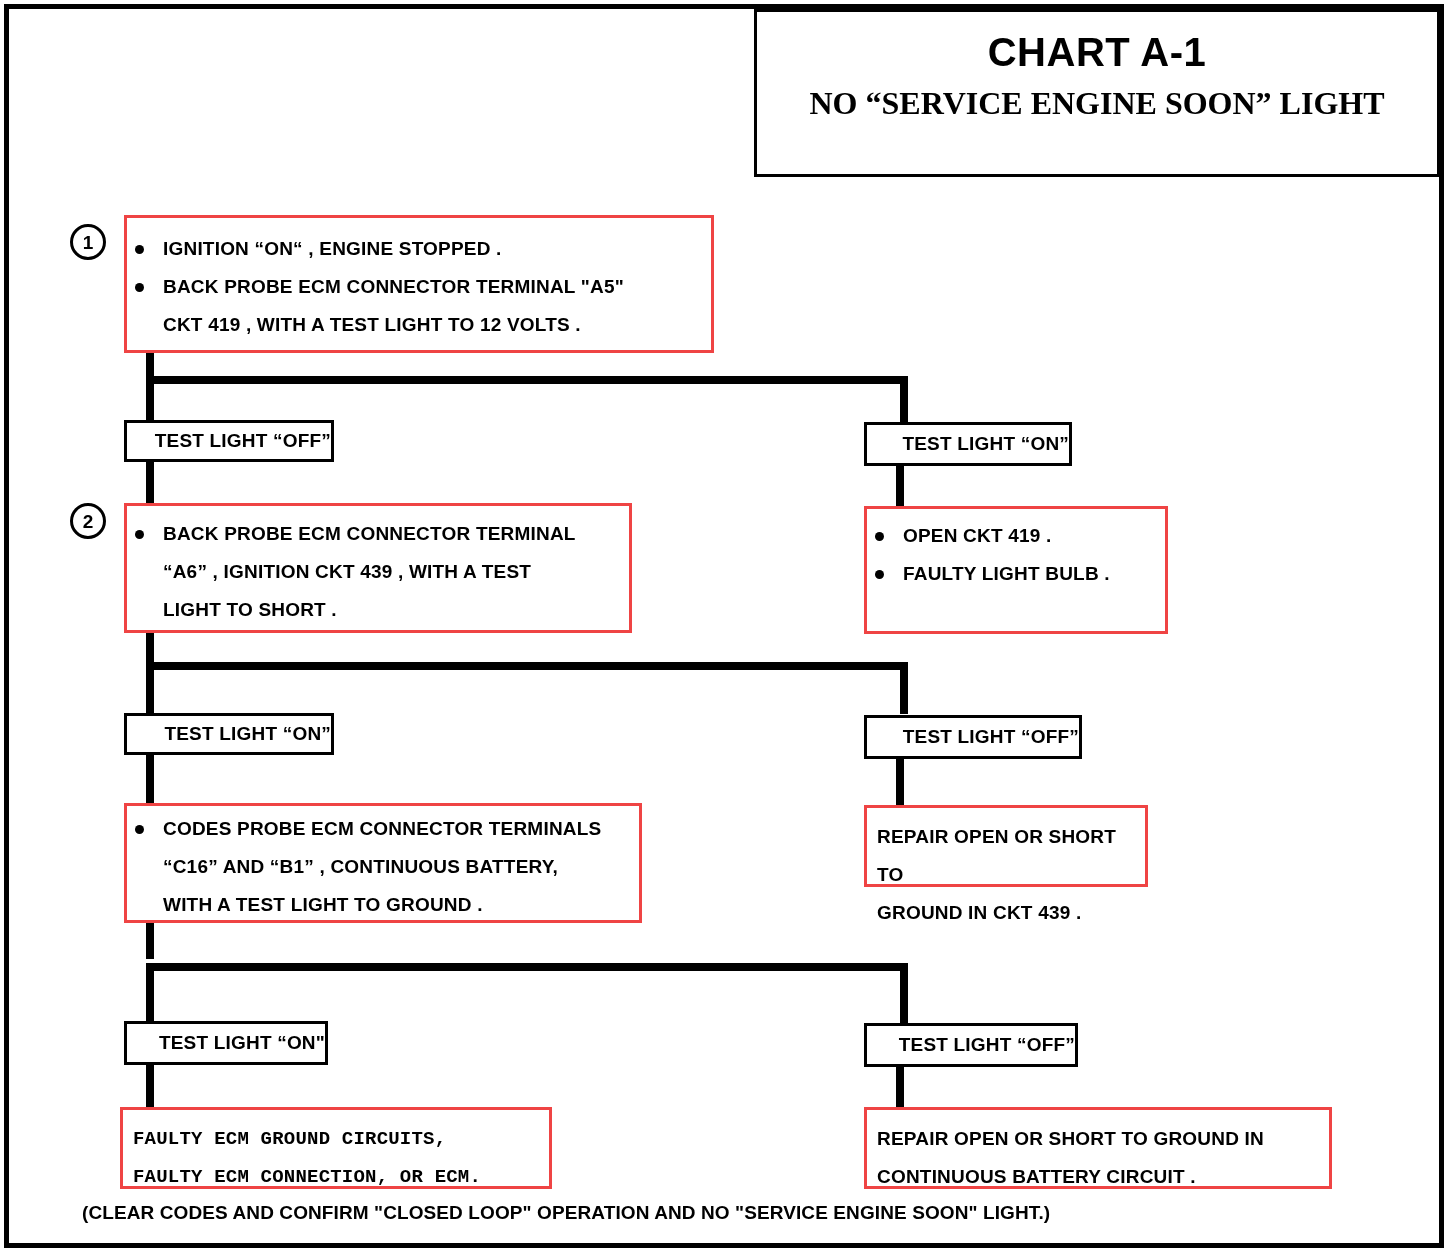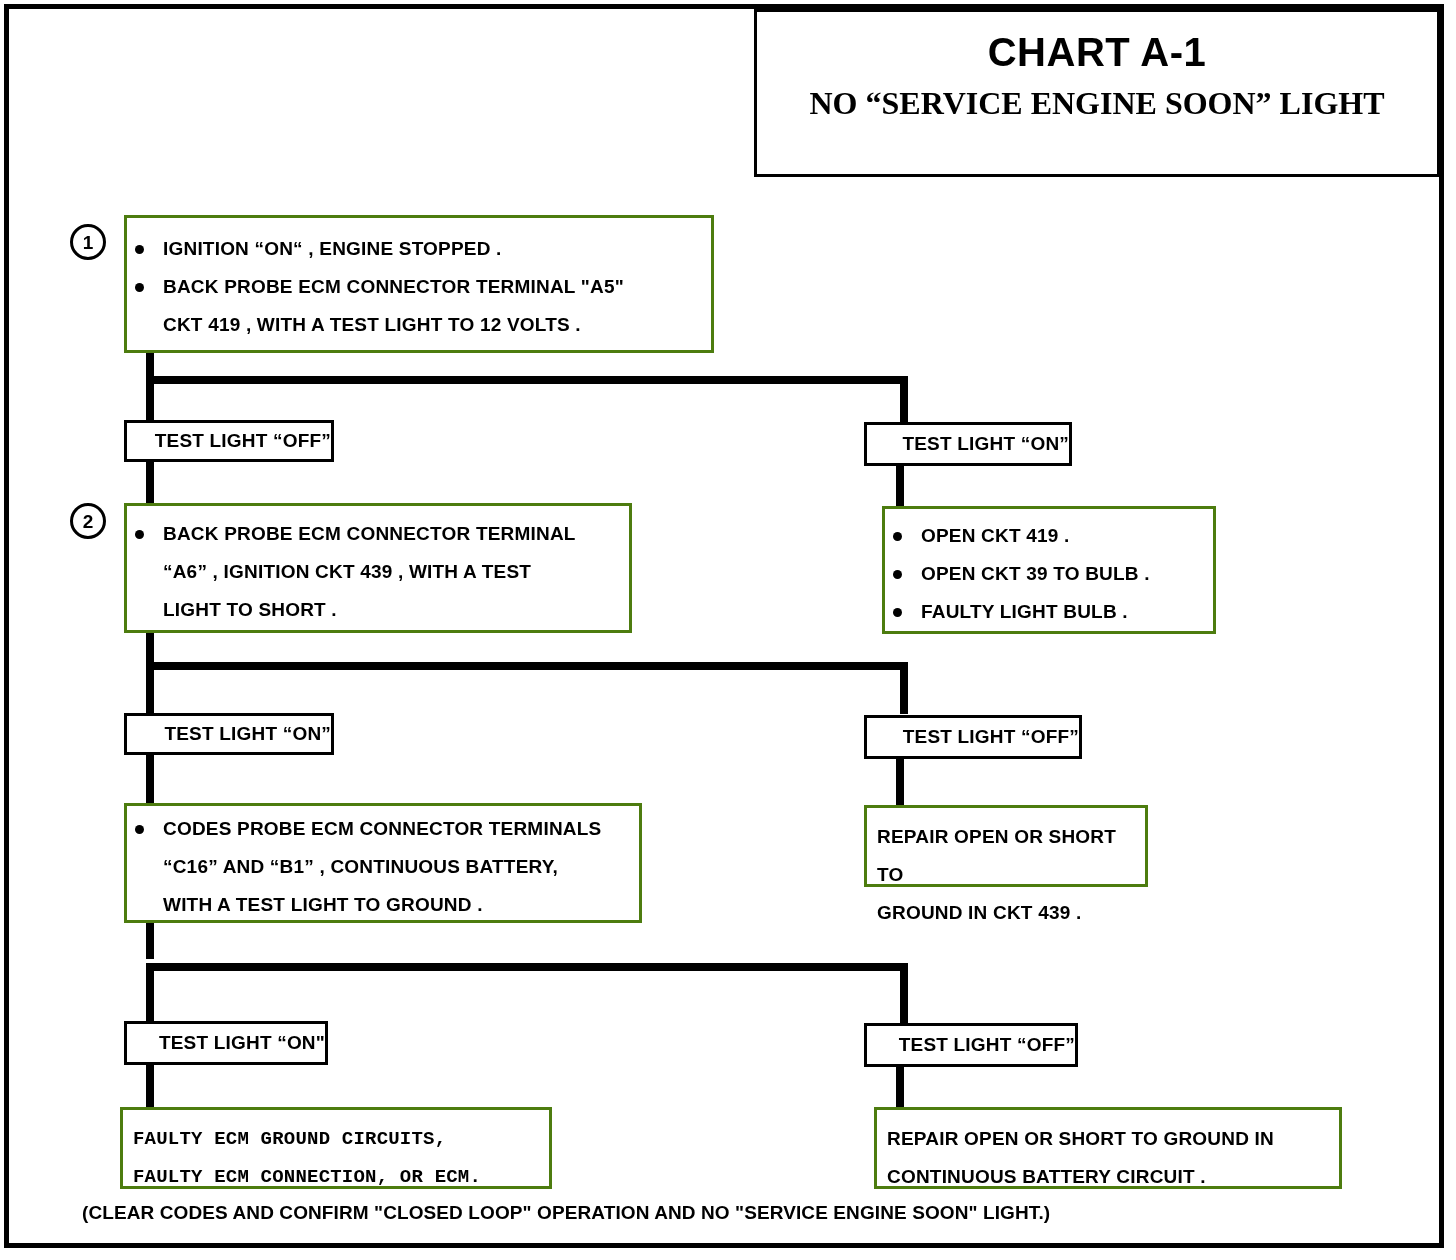--- a/index.html
+++ b/index.html
@@ -43,21 +43,21 @@
     font-size:32px;
     font-weight:bold;
     letter-spacing:0px;
     margin-top:10px;
     color:#000;
     font-family:Liberation Serif, serif;
   }
   
   .box{
     position:absolute;
-    border:3px solid #4d7c0f;
+    border:3px solid #ef4444;
     box-sizing:border-box;
     background:#fff;
     color:#000;
   }
   
   .bullets{
     list-style:none;
     margin:0;
     padding:0;
   }
@@ -192,29 +192,25 @@
     <ul class="bullets" style="margin-top:9px;">
       <li>
         <span class="bullet-dot"></span>
         <span>BACK PROBE ECM CONNECTOR TERMINAL</span>
         <span class="cont">“A6” , IGNITION CKT 439 , WITH A TEST</span>
         <span class="cont">LIGHT TO SHORT .</span>
       </li>
     </ul>
   </div>
 
-  <div class="box" style="left:882px; top:506px; width:334px; height:128px;">
+  <div class="box" style="left:864px; top:506px; width:304px; height:128px;">
     <ul class="bullets" style="margin-top:8px;">
       <li>
         <span class="bullet-dot"></span>
         <span>OPEN CKT 419 .</span>
-      </li>
-      <li>
-        <span class="bullet-dot"></span>
-        <span>OPEN CKT 39 TO BULB .</span>
       </li>
       <li>
         <span class="bullet-dot"></span>
         <span>FAULTY LIGHT BULB .</span>
       </li>
     </ul>
   </div>
 
   <div class="ln" style="left:146px; top:633px; width:8px; height:30px;"></div>
   <div class="ln" style="left:146px; top:662px; width:762px; height:8px;"></div>
@@ -260,20 +256,20 @@
   </div>
 
   <div class="ln" style="left:146px; top:1063px; width:8px; height:46px;"></div>
   <div class="ln" style="left:896px; top:1065px; width:8px; height:44px;"></div>
 
   <div class="box" style="left:120px; top:1107px; width:432px; height:82px; padding:10px 0 0 10px;font-family:Liberation Mono, monospace;">
     <div class="plain-text">FAULTY ECM GROUND CIRCUITS,</div>
     <div class="plain-text">FAULTY ECM CONNECTION, OR ECM.</div>
   </div>
 
-  <div class="box" style="left:864px; top:1107px; width:468px; height:82px; padding:10px 0 0 10px;margin-left:10px;">
+  <div class="box" style="left:864px; top:1107px; width:468px; height:82px; padding:10px 0 0 10px;">
     <div class="plain-text">REPAIR OPEN OR SHORT TO GROUND IN</div>
     <div class="plain-text">CONTINUOUS BATTERY CIRCUIT .</div>
   </div>
 
   <div class="footer-note">(CLEAR CODES AND CONFIRM "CLOSED LOOP" OPERATION AND NO "SERVICE ENGINE SOON" LIGHT.)</div>
 
 </div>
 
 </body></html>

